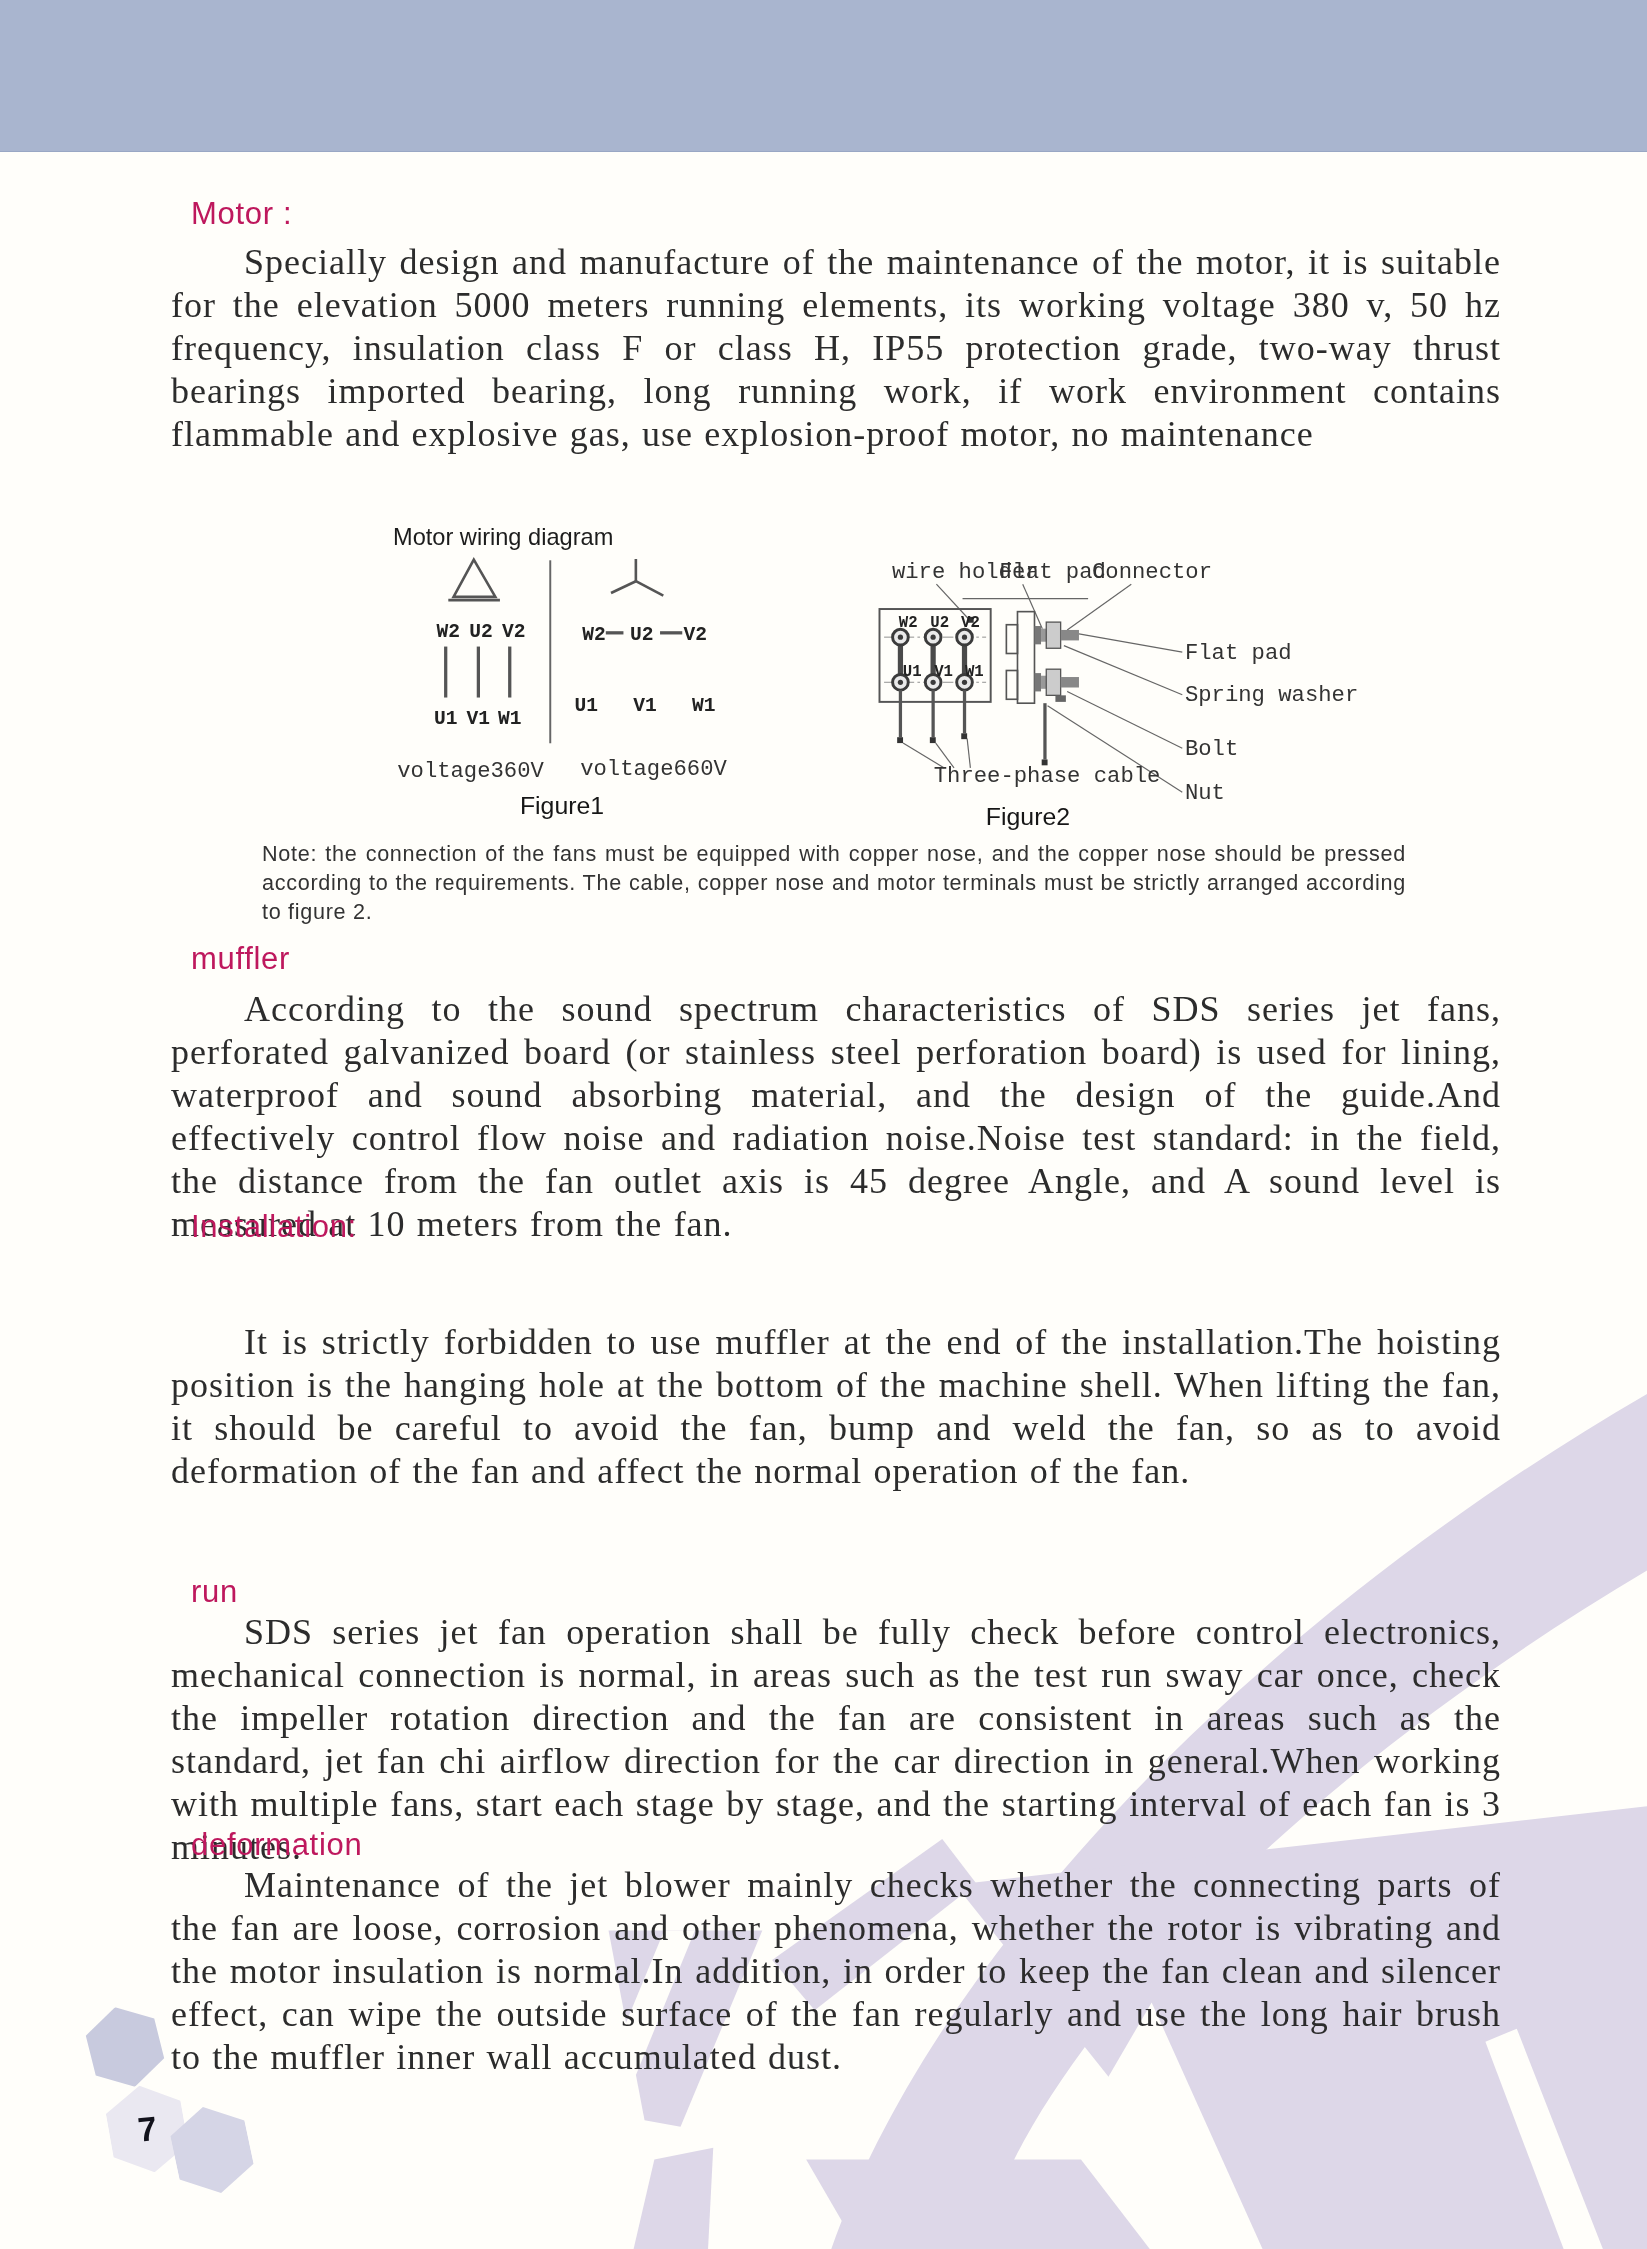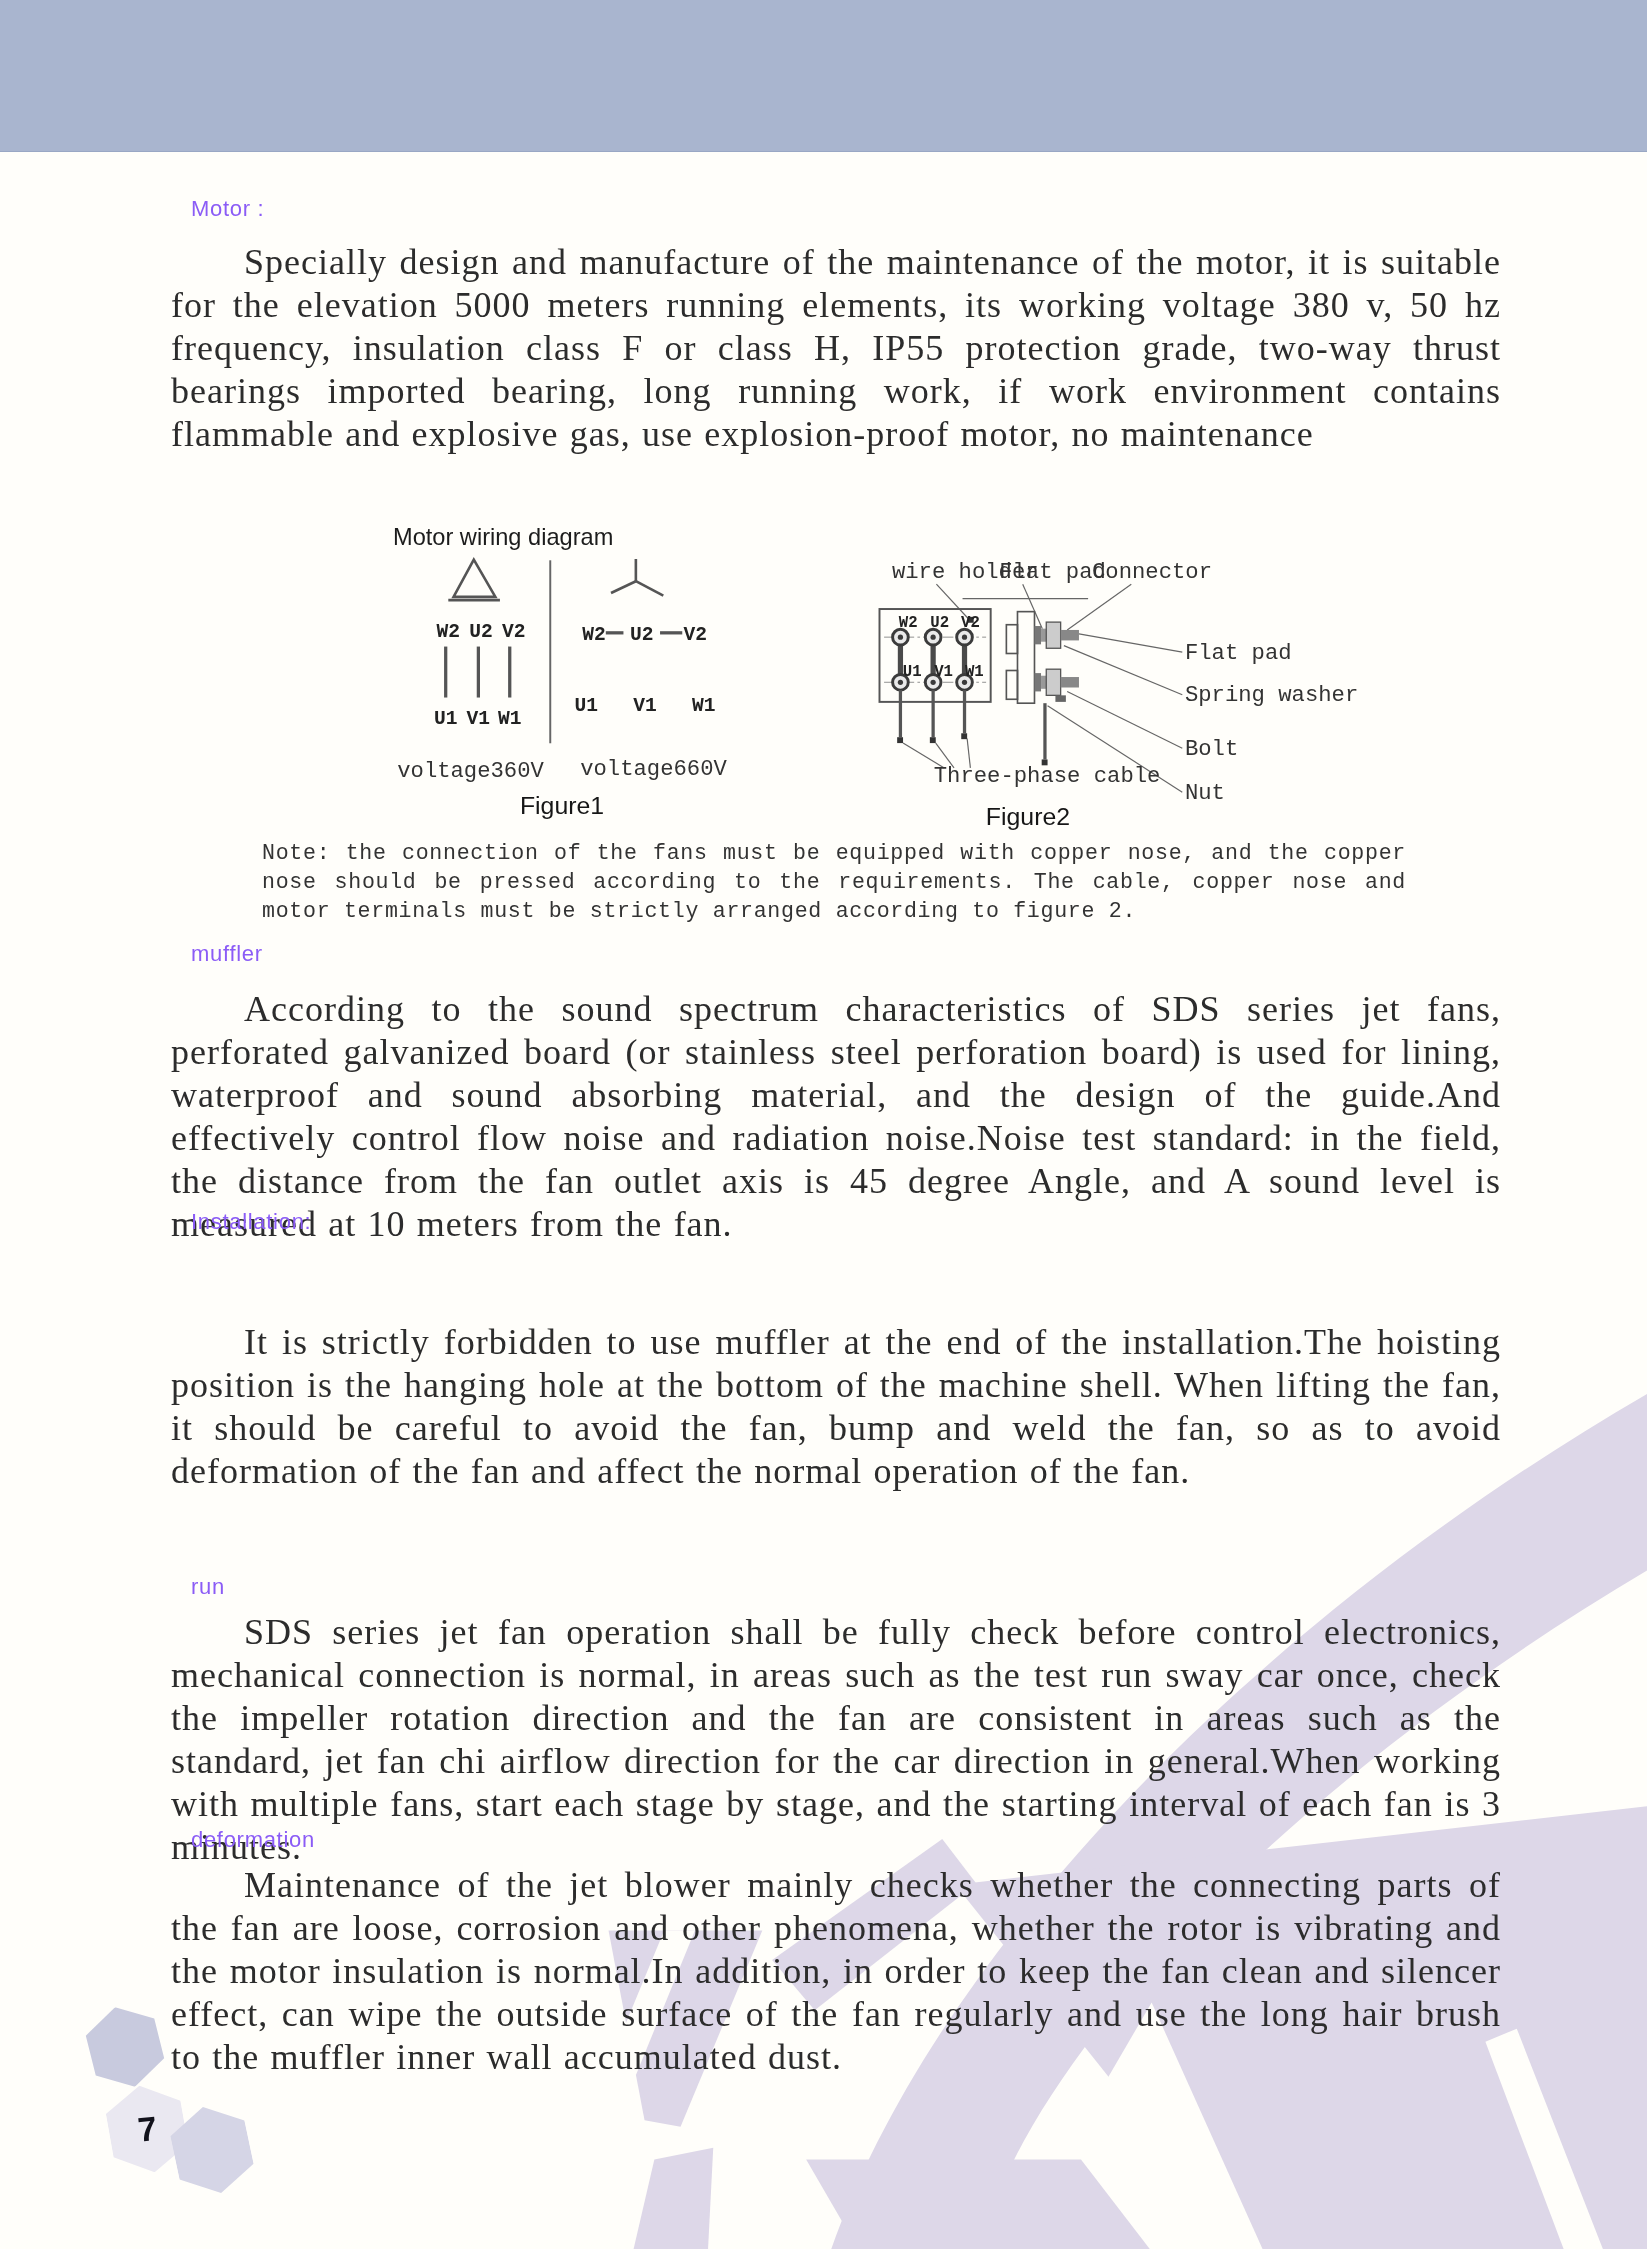--- a/index.html
+++ b/index.html
@@ -2,26 +2,26 @@
 <html style="font-size:10.5px"><head>
 <meta charset="utf-8">
 <style>
   html,body{margin:0;padding:0;background:#d8d8d8;}
   .page{position:relative;width:1647px;height:2250px;background:#fffefa;overflow:hidden;
         font-family:"Liberation Serif","DejaVu Serif",serif;}
   .banner{position:absolute;left:0;top:0;width:1647px;height:151px;background:#a9b5cf;
           border-bottom:1.3px solid #99a7c4;}
   .watermark{position:absolute;left:0;top:0;z-index:0;pointer-events:none;}
   .content{position:absolute;left:0;top:0;width:1647px;height:2250px;z-index:1;}
-  .h{position:absolute;left:191px;font-family:"Liberation Sans",sans-serif;font-size:22px;
-     color:#8b5cf6;letter-spacing:0.7px;}
+  .h{position:absolute;left:191px;font-family:"Liberation Sans",sans-serif;font-size:31px;
+     color:#be185d;letter-spacing:0.7px;}
   .p{position:absolute;left:171px;width:1330px;font-size:36px;line-height:43px;color:#2c2c2c;
      text-align:justify;text-indent:73px;letter-spacing:1px;word-spacing:1.3px;}
   .note{position:absolute;left:262px;top:839px;width:1144px;
-        font-family:Liberation Mono, monospace;
+        font-family:Liberation Sans, sans-serif;
         font-size:21.6px;line-height:29px;color:#333;text-align:justify;letter-spacing:0.7px;}
   .figure{position:absolute;left:393px;top:516px;width:962px;height:340px;}
   .fig-title{position:absolute;left:0;top:7.9px;width:916px;
              font-family:"Liberation Sans",sans-serif;font-size:23.6px;color:#1c1c1c;}
   .figsvg{position:absolute;overflow:visible;}
   .mono-label{font-family:"Liberation Mono","DejaVu Sans Mono",monospace;fill:#333;}
   .term-label{font-family:"Liberation Mono","DejaVu Sans Mono",monospace;font-weight:bold;fill:#222;}
   .fig-cap{font-family:"Liberation Sans",sans-serif;fill:#161616;}
   .hex{position:absolute;clip-path:polygon(50% 0%,93% 25%,93% 75%,50% 100%,7% 75%,7% 25%);}
   .hex1{left:84px;top:2006px;width:82px;height:82px;background:#c8cade;transform:rotate(-14deg);}

